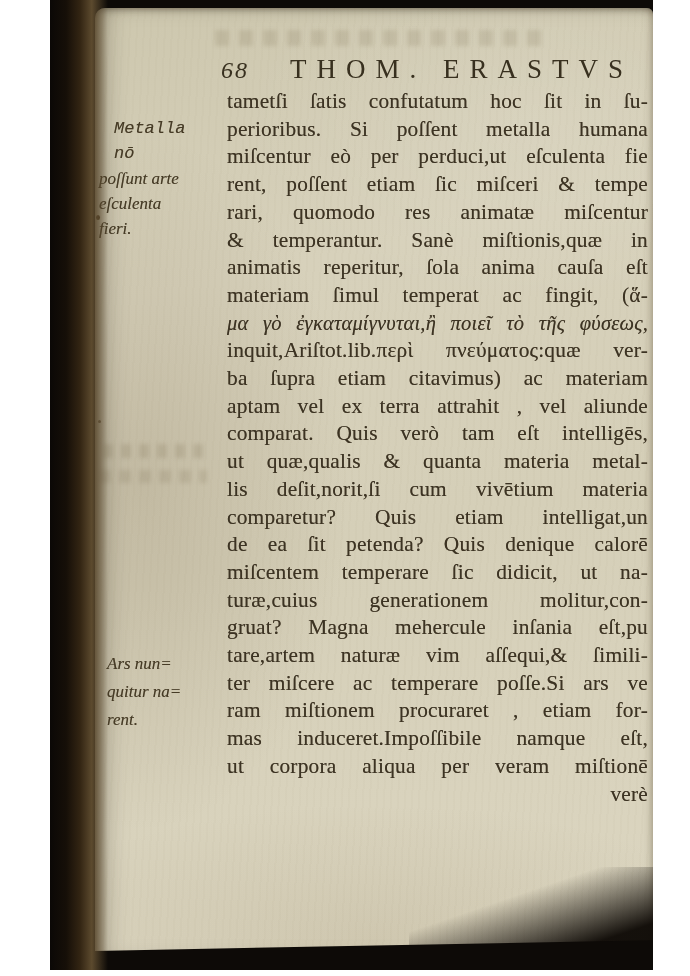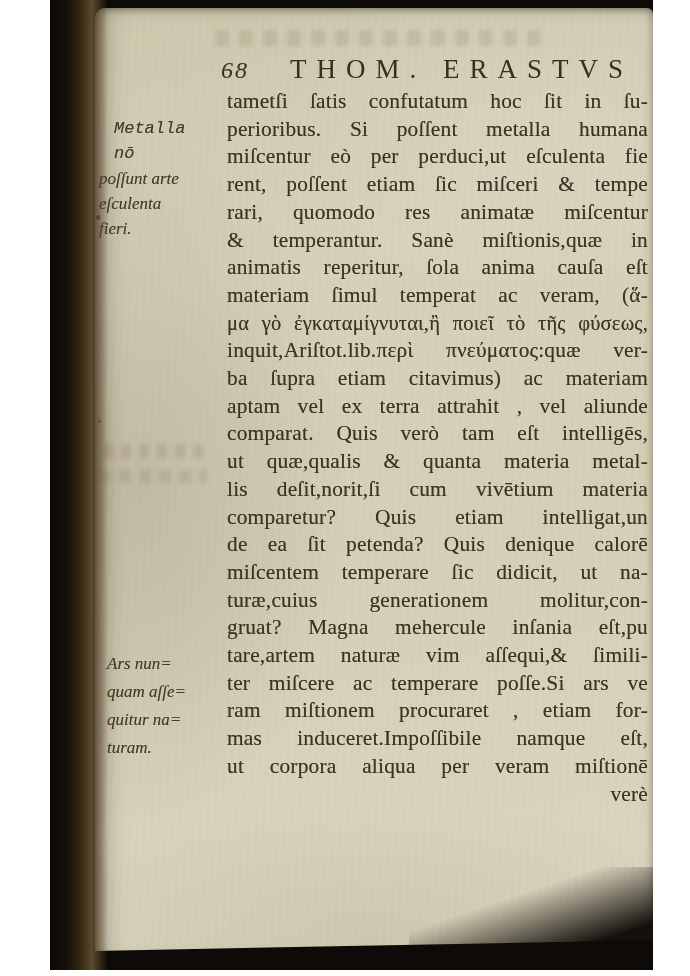--- a/index.html
+++ b/index.html
@@ -43,21 +43,21 @@
   .header{position:absolute;left:126px;top:46px;display:flex;align-items:baseline;gap:17px;
           color:#38301f;}
   .pagenum{font-size:24px;letter-spacing:2px;font-style:italic;}
   .title{font-size:27px;letter-spacing:10px;white-space:nowrap;margin-left:24px;}
 
   
   .bodytext{position:absolute;left:112px;top:80px;width:441px;color:#3c3323;
             font-size:21.4px;line-height:27.7px;letter-spacing:0.2px;
             text-shadow:0 0 0.5px rgba(60,48,30,0.55);}
   .bl{white-space:nowrap;text-align:justify;text-align-last:justify;margin-left:20px;}
-  .bl.greek{font-size:20.5px;}
+  .bl.greek{font-style:italic;font-size:20.5px;}
   .bl.catch{text-align:center;text-align-last:right;}
 
   
   .note{position:absolute;color:#463b26;font-style:italic;font-size:17px;
         text-shadow:0 0 0.5px rgba(70,59,38,0.5);}
   .note1{left:4px;top:108px;width:110px;line-height:25px;}
   .note1 .nl:first-child{margin-left:15px;font-family:Liberation Mono, monospace;}
   .note2{left:12px;top:642px;width:104px;line-height:28px;}
 
   
@@ -91,34 +91,33 @@
 
       <div class="note note1">
         <div class="nl">Metalla nō</div>
         <div class="nl">poſſunt arte</div>
         <div class="nl">eſculenta</div>
         <div class="nl">fieri.</div>
       </div>
 
       <div class="note note2">
         <div class="nl">Ars nun=</div>
-        <div class="nl">quam aſſe=</div>
         <div class="nl">quitur na=</div>
-        <div class="nl">turam.</div>
+        <div class="nl">rent.</div>
       </div>
 
       <div class="bodytext">
         <div class="bl">tametſi ſatis confutatum hoc ſit in ſu-</div>
         <div class="bl">perioribus. Si poſſent metalla humana</div>
         <div class="bl">miſcentur eò per perduci,ut eſculenta fie</div>
         <div class="bl">rent, poſſent etiam ſic miſceri &amp; tempe</div>
         <div class="bl">rari, quomodo res animatæ miſcentur</div>
         <div class="bl">&amp; temperantur. Sanè miſtionis,quæ in</div>
         <div class="bl">animatis reperitur, ſola anima cauſa eſt</div>
-        <div class="bl">materiam ſimul temperat ac veram, (ἅ-</div>
+        <div class="bl">materiam ſimul temperat ac fingit, (ἅ-</div>
         <div class="bl greek">μα γὸ ἐγκαταμίγνυται,ἢ ποιεῖ τὸ τῆς φύσεως,</div>
         <div class="bl">inquit,Ariſtot.lib.περὶ πνεύματος:quæ ver-</div>
         <div class="bl">ba ſupra etiam citavimus) ac materiam</div>
         <div class="bl">aptam vel ex terra attrahit , vel aliunde</div>
         <div class="bl">comparat. Quis verò tam eſt intelligēs,</div>
         <div class="bl">ut quæ,qualis &amp; quanta materia metal-</div>
         <div class="bl">lis deſit,norit,ſi cum vivētium materia</div>
         <div class="bl">comparetur?  Quis etiam intelligat,un</div>
         <div class="bl">de ea ſit petenda?  Quis denique calorē</div>
         <div class="bl">miſcentem temperare ſic didicit, ut na-</div>

